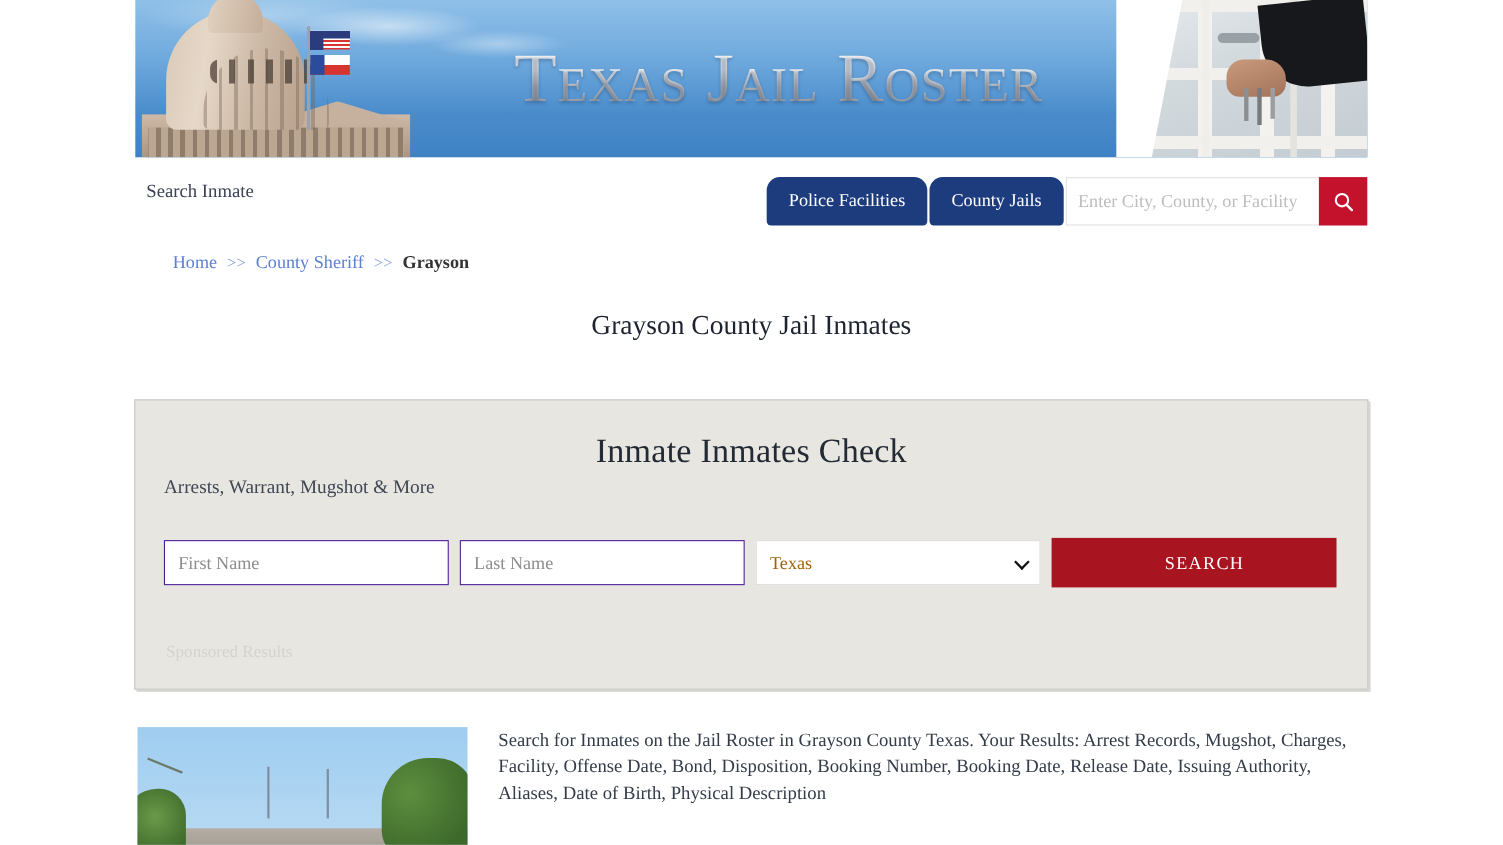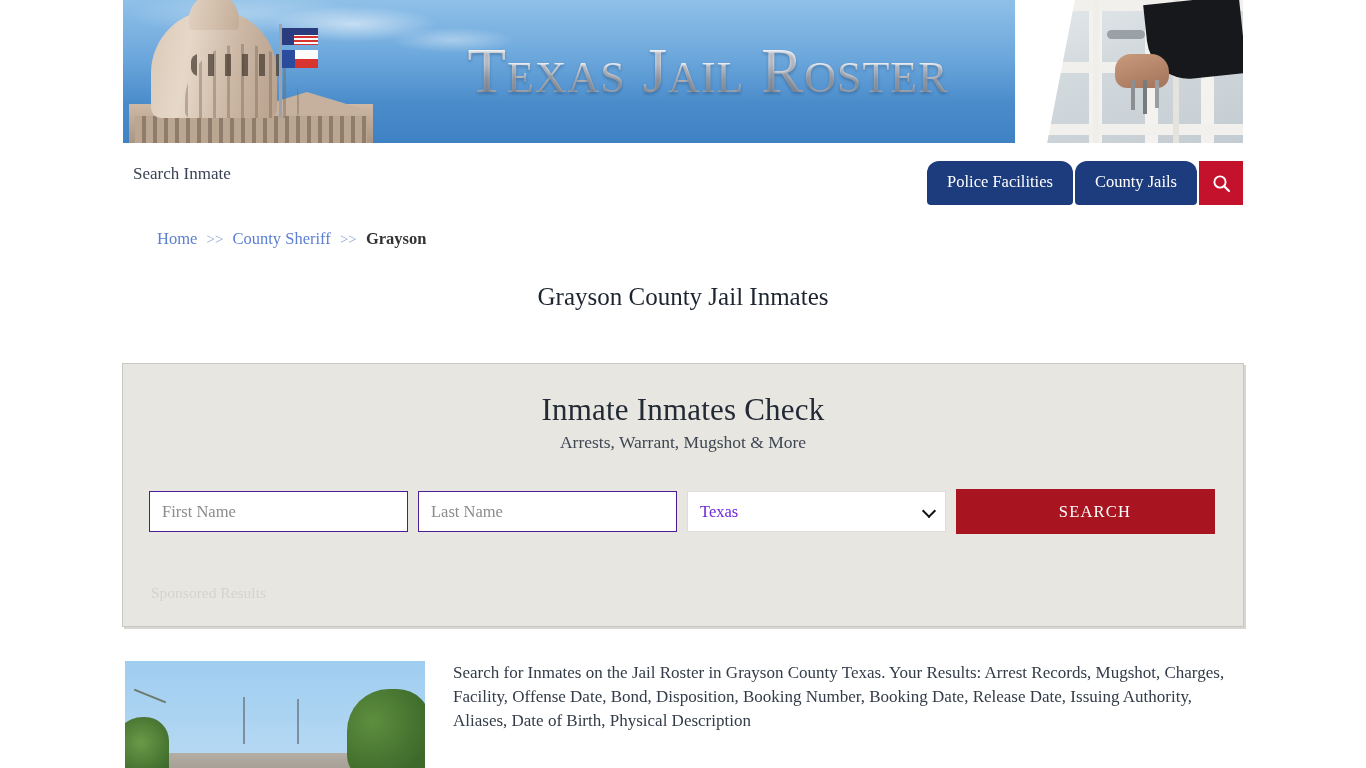--- a/index.html
+++ b/index.html
@@ -184,36 +184,36 @@
     width:1122px; margin:52px auto 0;
     background:#e7e6e1; border:1px solid #c9c7c1;
     box-shadow: 2px 2px 0 0 #d7d6d1;
     padding:28px 26px 24px;
   }
   .panel h2 {
     margin:0; text-align:center; font-weight:400;
     font-size:31px; color:#222a35; letter-spacing:.2px;
   }
   .panel .sub {
-    margin:4px 0 0; text-align:center; font-size:17.5px; color:#3f4753;
+    margin:4px 0 0; text-align:left; font-size:17.5px; color:#3f4753;
   }
   .form-row { display:flex; gap:10px; margin-top:38px; }
   .form-row .fld {
     height:41px; background:#fff; border:1px solid #4c1d95;
     font-size:16.5px; color:#333; padding:0 12px; outline:none;
     font-family:"Liberation Serif","DejaVu Serif",serif;
   }
   .form-row .fld::placeholder { color:#8c8c8c; }
   #first-name { width:259px; }
   #last-name  { width:259px; }
   .select-wrap { position:relative; width:259px; }
   .select-wrap select {
     width:259px; height:41px; appearance:none; -webkit-appearance:none;
     background:#fff; border:1px solid #dedddb; padding:0 30px 0 12px;
-    font-size:16.5px; color:#6d28d9; outline:none;
+    font-size:16.5px; color:#a16207; outline:none;
     font-family:"Liberation Serif","DejaVu Serif",serif;
   }
   .select-wrap .chev {
     position:absolute; right:12px; top:15px; width:10px; height:10px;
     border-right:2px solid #111; border-bottom:2px solid #111;
     transform: rotate(45deg); pointer-events:none;
   }
   .search-btn {
     width:259px; height:45px; background:#a81520; color:#fff;
     border:none; cursor:pointer; font-size:16.5px; letter-spacing:1.2px;
@@ -294,20 +294,21 @@
   </div>
 
   <div class="nav">
     <a class="nav-link" href="#">Search Inmate</a>
 
     <div class="nav-right">
       <button class="tab">Police Facilities</button>
       <button class="tab">County Jails</button>
 
       <div class="nav-search">
+        <input type="text" placeholder="Enter City, County, or Facility" style="">
         <button>
           <svg width="19" height="19" viewBox="0 0 19 19">
             <circle cx="8" cy="8" r="5.6" fill="none" stroke="#ffffff" stroke-width="1.9"></circle>
             <line x1="12.2" y1="12.2" x2="17" y2="17" stroke="#ffffff" stroke-width="2.2" stroke-linecap="round"></line>
           </svg>
         </button>
       </div>
     </div>
   </div>
 

